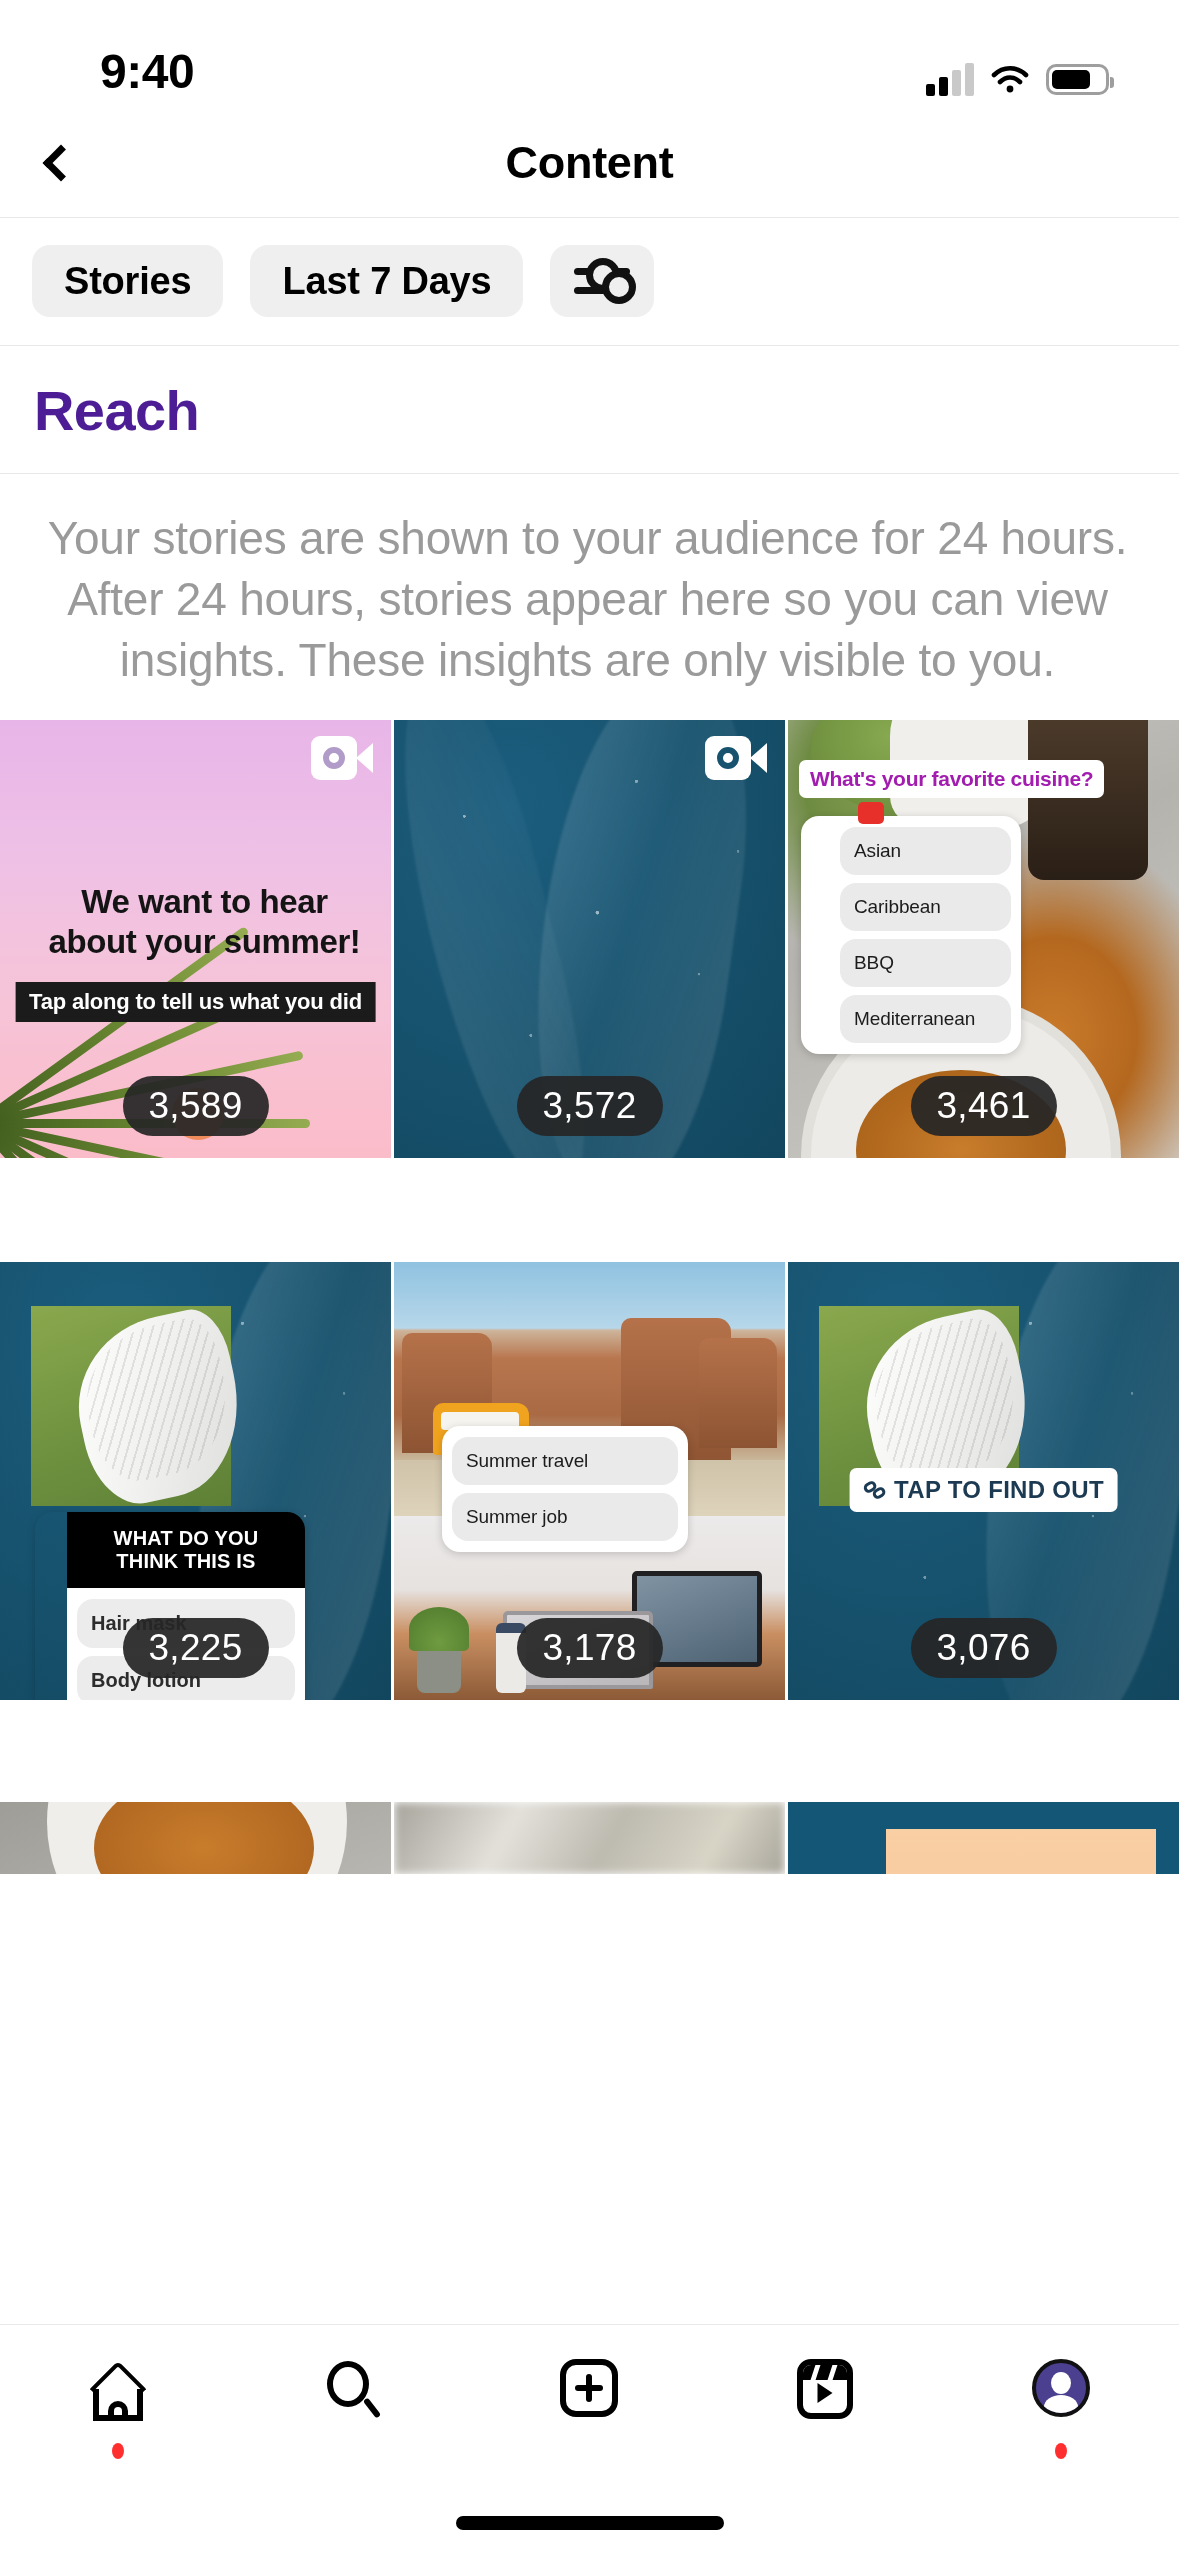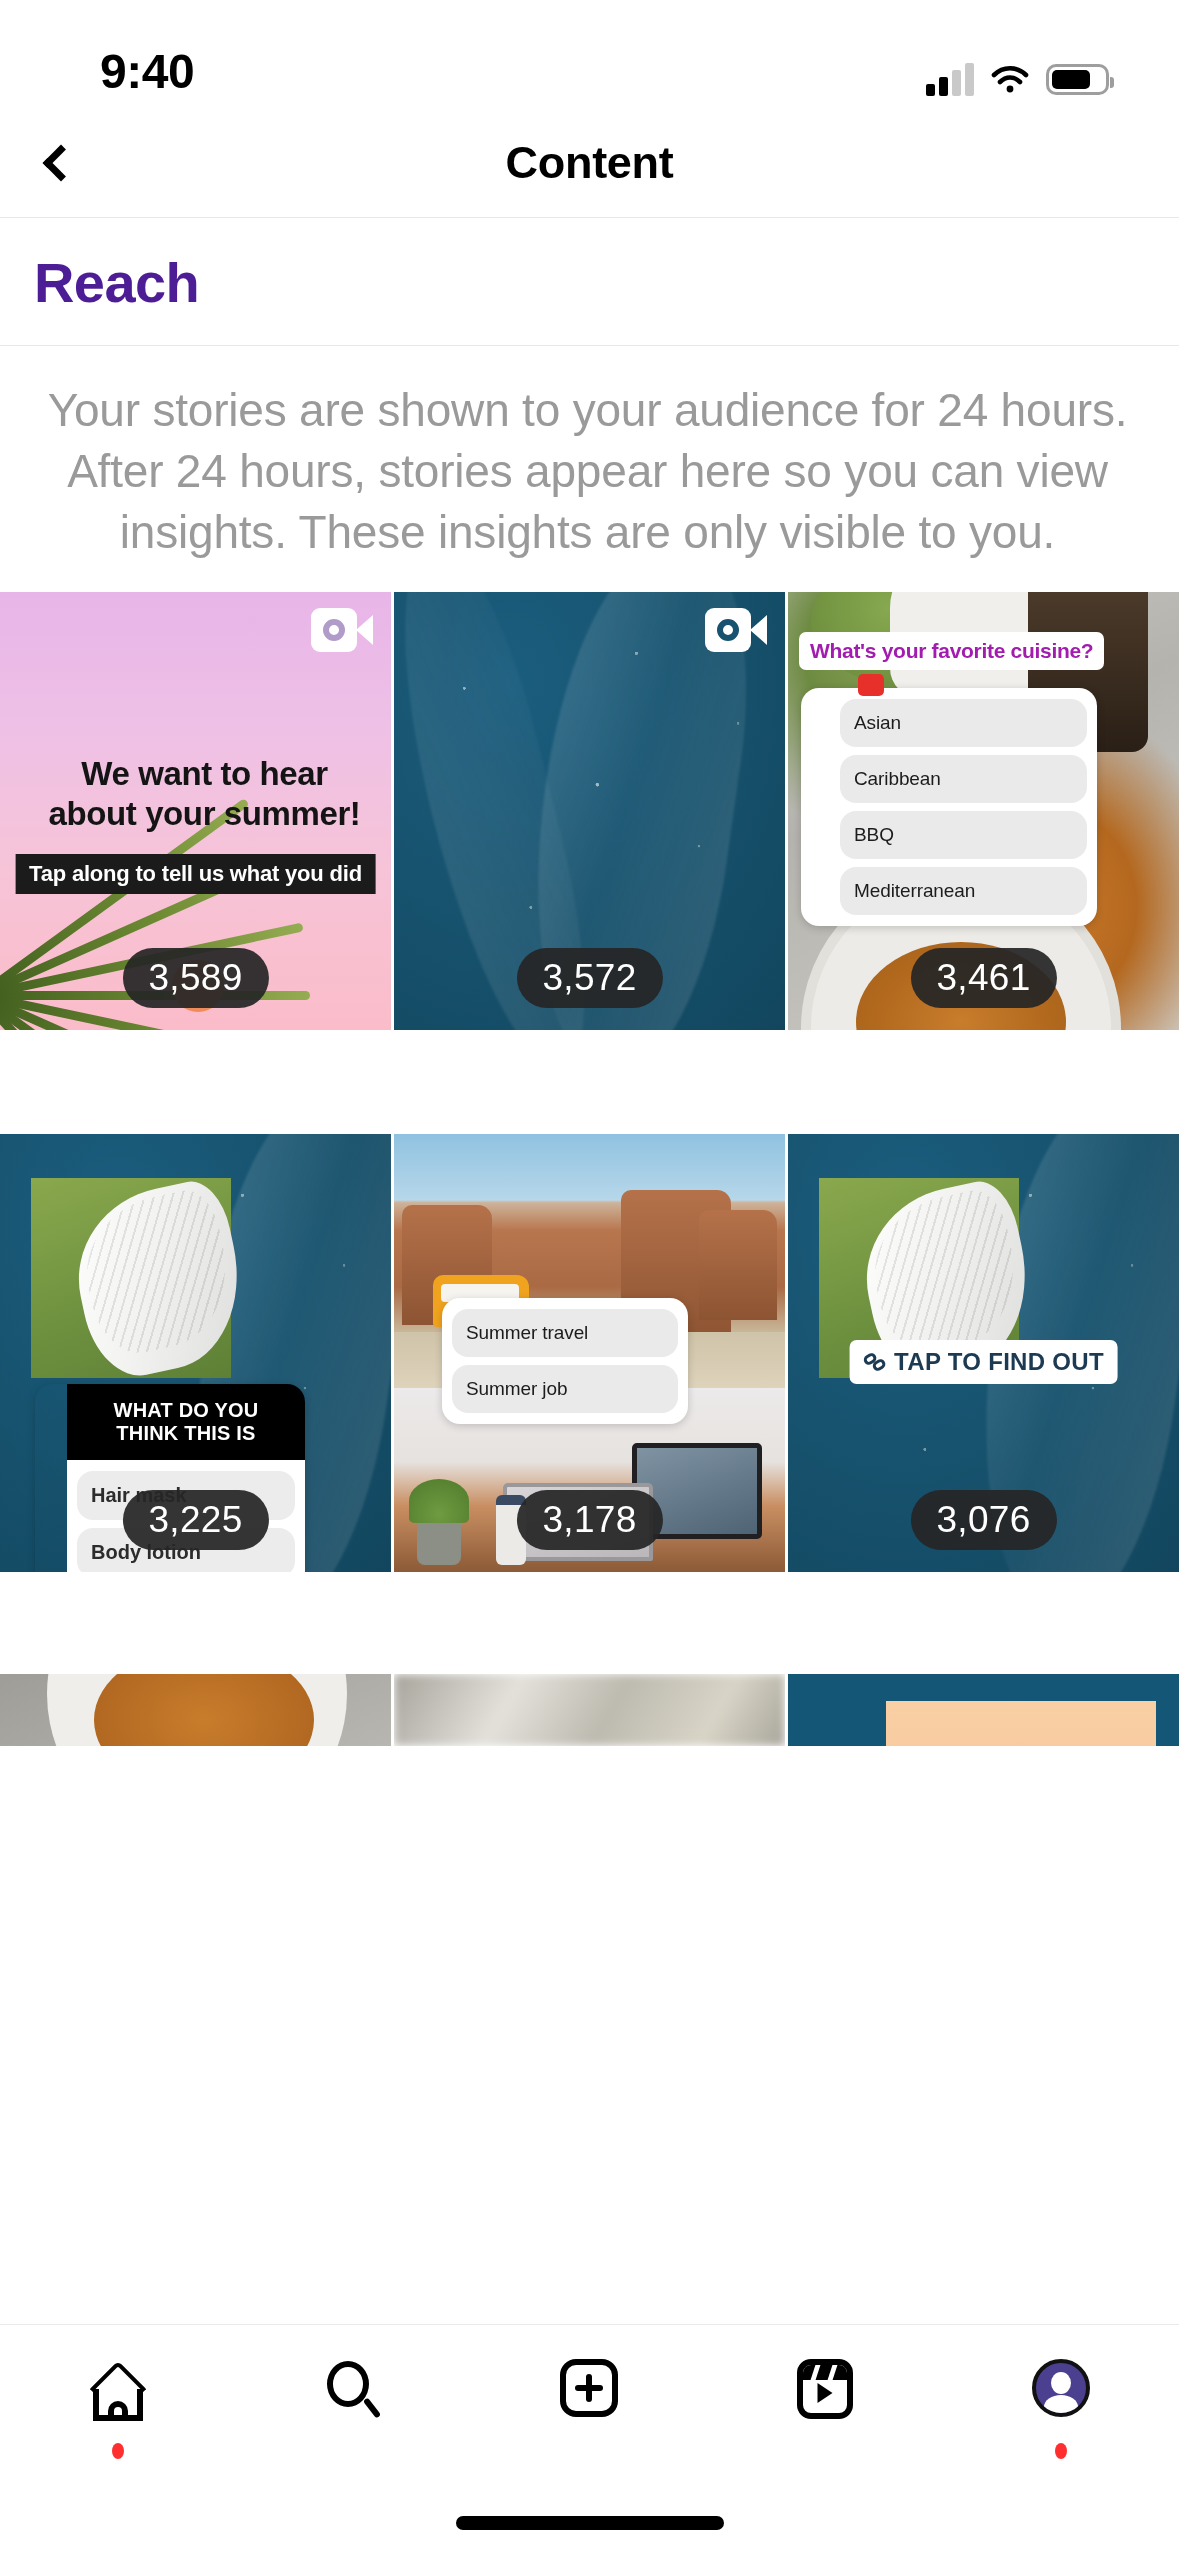--- a/index.html
+++ b/index.html
@@ -475,20 +475,32 @@
     </div>
   </div>
 
   <div class="navbar">
     <div class="back-btn">
       <div class="chev"></div>
     </div>
     <div class="nav-title">Content</div>
   </div>
 
+  <div class="chips">
+    <div class="chip">Stories</div>
+    <div class="chip">Last 7 Days</div>
+    <div class="chip-icon">
+      <div class="sliders">
+        <div class="bar b1"></div>
+          <div class="bar b2"></div>
+        <div class="knob k1"></div>
+          <div class="knob k2"></div>
+      </div>
+    </div>
+  </div>
 
   <div class="section-title-wrap">
     <div class="section-title">Reach</div>
   </div>
 
   <div class="desc">Your stories are shown to your audience for 24 hours. After 24 hours, stories appear here so you can view insights. These insights are only visible to you.</div>
 
   <div class="grid">
 
     <div class="tile">
@@ -532,21 +544,21 @@
     <div class="tile">
       <div class="bg-food"></div>
       <div class="salad"></div>
       <div class="sleeve"></div>
       <div class="jar"></div>
       <div class="plate">
           <div class="plate-food"></div>
         </div>
       <div class="poll-q" style="left:11px; top:40px;">What's your favorite cuisine?</div>
       <div class="emoji-chip" style="left:70px; top:82px;"></div>
-      <div class="poll-card" style="left:13px; top:96px; width:296px;padding-left:39px;">
+      <div class="poll-card" style="left:13px; top:96px; width:220px;padding-left:39px;">
         <div class="poll-opt">Asian</div>
         <div class="poll-opt">Caribbean</div>
         <div class="poll-opt">BBQ</div>
         <div class="poll-opt">Mediterranean</div>
       </div>
       <div class="reach-badge">3,461</div>
     </div>
 
     <div class="tile">
       <div class="bg-teal"></div>

